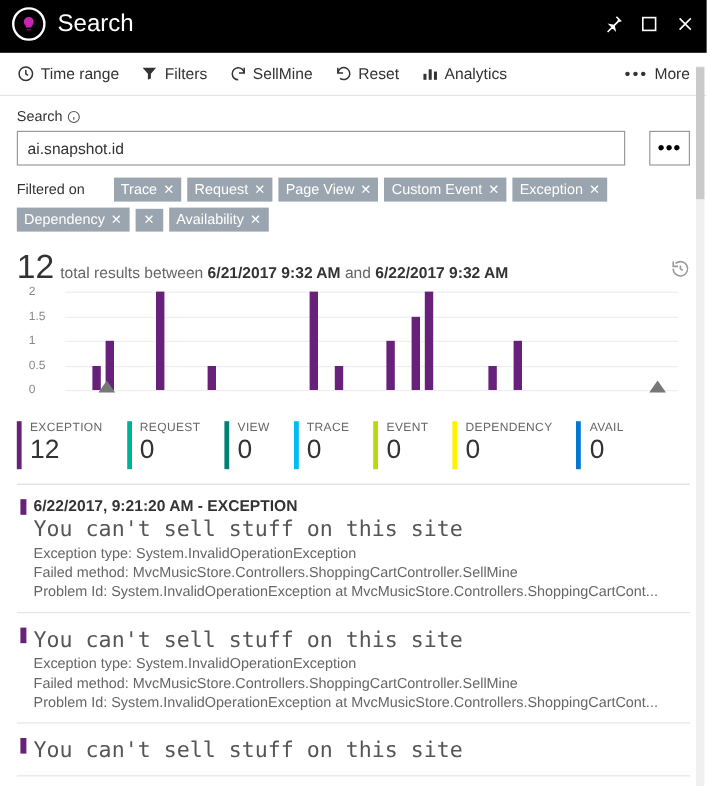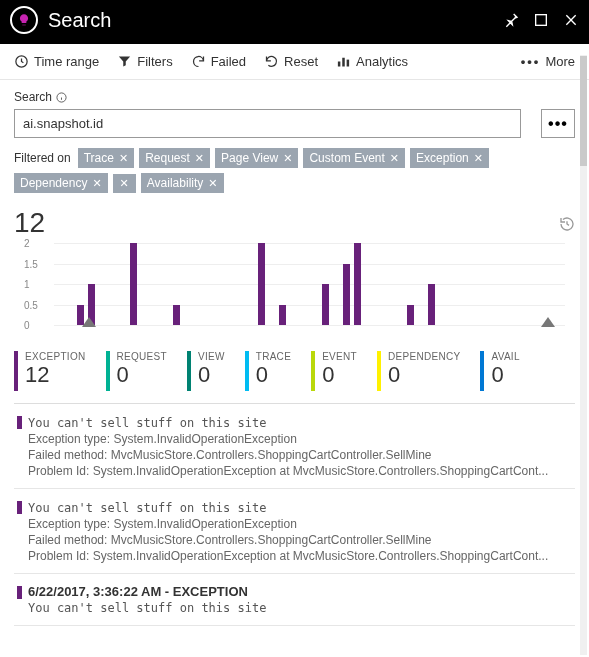--- a/index.html
+++ b/index.html
@@ -26,21 +26,21 @@
 .content { padding:10px 14px; position:relative; }
 .scrollbar { position:absolute; right:2px; top:55px; bottom:2px; width:7px; background:#f0f0f0; }
 .scrollthumb { position:absolute; top:56px; right:2px; width:7px; height:110px; background:#cacaca; }
 
 .srch-lbl { font-size:12px; color:#333; margin-bottom:5px; display:flex; align-items:center; gap:4px; }
 .srch-row { display:flex; gap:20px; }
 .srch-input { flex:1; border:1px solid #999; font-size:13px; padding:6px 8px; color:#333; height:29px; }
 .srch-more { width:34px; height:29px; border:1px solid #999; background:#fff; display:flex; align-items:center; justify-content:center; cursor:pointer; font-weight:bold; letter-spacing:1px; }
 
 .chips { margin-top:10px; display:flex; flex-wrap:wrap; align-items:center; gap:5px; font-size:12px; }
-.chips-lbl { color:#333; margin-right:2px; }
+.chips-lbl { color:#333; margin-right:19px; }
 .chip { background:#9ba5b0; color:#fff; padding:3px 6px; display:flex; align-items:center; gap:5px; cursor:pointer; font-size:12px; }
 .chip .x { font-size:11px; }
 .chip.close-only { padding:3px 7px; }
 
 .results-row { display:flex; align-items:baseline; margin-top:14px; gap:5px; }
 .results-n { font-size:28px; font-weight:300; color:#333; }
 .results-txt { font-size:13px; color:#666; }
 .results-txt b { color:#333; font-weight:600; }
 .hist-ico { margin-left:auto; color:#999; cursor:pointer; }
 
@@ -61,21 +61,21 @@
 .ctr-bar { width:4px; height:40px; }
 .ctr-txt { display:flex; flex-direction:column; }
 .ctr-lbl { font-size:10px; color:#666; letter-spacing:0.3px; }
 .ctr-val { font-size:22px; color:#333; font-weight:400; }
 
 
 .items { margin-top:12px; border-top:1px solid #ddd; }
 .item { border-bottom:1px solid #e6e6e6; padding:10px 0 10px 14px; position:relative; }
 .item-bar { position:absolute; left:3px; top:12px; width:5px; height:13px; background:#68217a; }
 .item-hd { font-size:13px; font-weight:600; color:#333; }
-.item-msg { font-family:"Consolas",monospace; font-size:12px; color:#555; margin-top:2px; }
+.item-msg { font-family:"Consolas",monospace; font-size:18px; color:#555; margin-top:2px; }
 .item-ln { font-size:12px; color:#666; margin-top:2px; white-space:nowrap; overflow:hidden; text-overflow:ellipsis; max-width:540px; }
 </style>
 </head>
 <body>
 
 <div class="hdr">
   <div class="hdr-icon">
     <svg viewBox="0 0 24 24" fill="#fff">
         <path d="M9 21h6v-1H9v1zm3-19C8 2 5 5 5 9c0 2.4 1.2 4.5 3 5.7V17h8v-2.3c1.8-1.2 3-3.3 3-5.7 0-4-3-7-7-7z" fill="#c724b1"></path>
       </svg>
@@ -108,21 +108,21 @@
     <svg viewBox="0 0 24 24" fill="#333">
         <path d="M3 4h18l-7 8v6l-4 2v-8z"></path>
       </svg>
     <span>Filters</span>
   </div>
   <div class="tb-item">
     <svg viewBox="0 0 24 24" fill="none" stroke="#333" stroke-width="2">
         <path d="M20 11A8 8 0 1 0 12 20"></path>
         <path d="M20 4v7h-7"></path>
       </svg>
-    <span>Failed</span>
+    <span>SellMine</span>
   </div>
   <div class="tb-item">
     <svg viewBox="0 0 24 24" fill="none" stroke="#333" stroke-width="2">
         <path d="M4 11a8 8 0 1 1 3 7"></path>
         <path d="M4 4v7h7"></path>
       </svg>
     <span>Reset</span>
   </div>
   <div class="tb-item">
     <svg viewBox="0 0 24 24" fill="#333">
@@ -183,20 +183,26 @@
         <span class="x">✕</span>
       </span> 
       <span class="chip">
         <span>Availability</span>
         <span class="x">✕</span>
       </span>
   </div>
 
   <div class="results-row">
     <span class="results-n">12</span>
+    <span class="results-txt">
+      <span>total results between</span>
+      <b>6/21/2017 9:32 AM</b>
+      <span>and</span>
+      <b>6/22/2017 9:32 AM</b>
+    </span>
     <span class="hist-ico">
       <svg width="16" height="16" viewBox="0 0 24 24" fill="none" stroke="#999" stroke-width="2">
           <path d="M3 12a9 9 0 1 0 3-6.7"></path>
           <path d="M3 3v6h6"></path>
           <path d="M12 8v4l3 2"></path>
         </svg>
     </span>
   </div>
 
   <div class="chart">
@@ -316,35 +322,35 @@
      <div class="ctr-txt">
        <div class="ctr-lbl">AVAIL</div>
        <div class="ctr-val">0</div>
      </div>
    </div>
     </div>
 
   <div class="items" id="items">
       <div class="item">
      <div class="item-bar"></div>
+     <div class="item-hd">6/22/2017, 9:21:20 AM - EXCEPTION</div>
      <div class="item-msg">You can't sell stuff on this site</div>
      <div class="item-ln">Exception type: System.InvalidOperationException</div>
      <div class="item-ln">Failed method: MvcMusicStore.Controllers.ShoppingCartController.SellMine</div>
      <div class="item-ln">Problem Id: System.InvalidOperationException at MvcMusicStore.Controllers.ShoppingCartCont...</div>
    </div>
       <div class="item">
      <div class="item-bar"></div>
      <div class="item-msg">You can't sell stuff on this site</div>
      <div class="item-ln">Exception type: System.InvalidOperationException</div>
      <div class="item-ln">Failed method: MvcMusicStore.Controllers.ShoppingCartController.SellMine</div>
      <div class="item-ln">Problem Id: System.InvalidOperationException at MvcMusicStore.Controllers.ShoppingCartCont...</div>
    </div>
       <div class="item">
      <div class="item-bar"></div>
-     <div class="item-hd">6/22/2017, 3:36:22 AM - EXCEPTION</div>
      <div class="item-msg">You can't sell stuff on this site</div>
 
    </div>
     </div>
 
 </div>
 
 <div class="scrollbar"></div>
 <div class="scrollthumb"></div>
 

